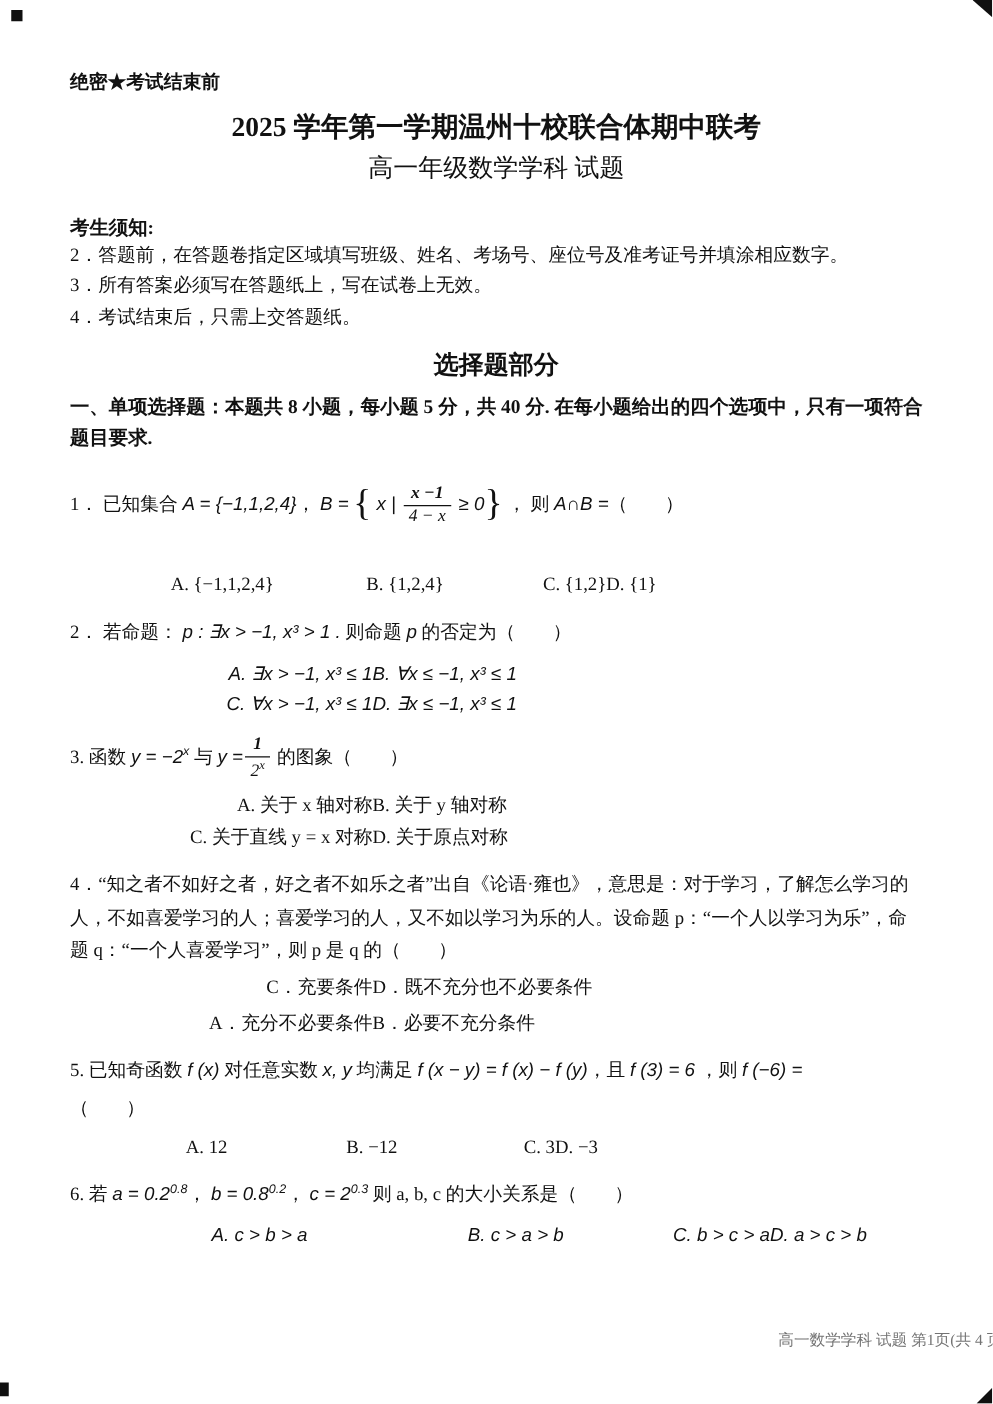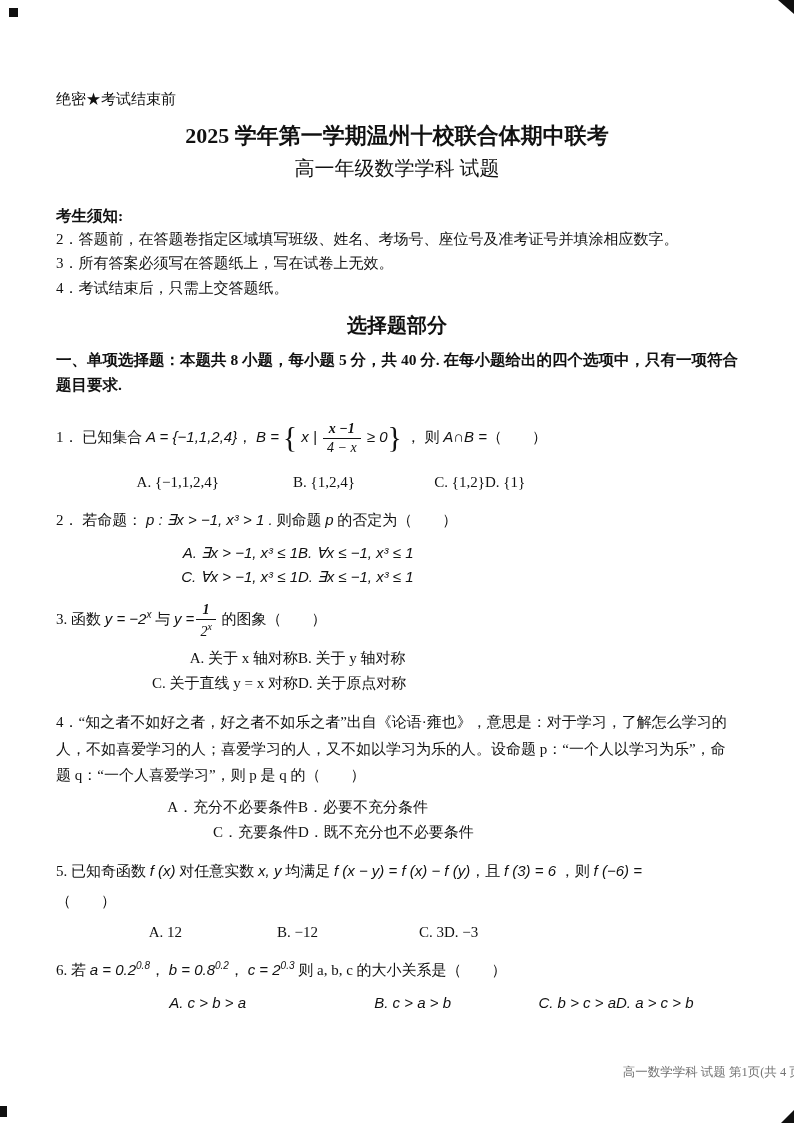--- a/index.html
+++ b/index.html
@@ -2,40 +2,40 @@
 <html><head>
 <meta charset="utf-8">
 <style>
   html,body{margin:0;padding:0;background:#ffffff;}
   body{
     width:794px;height:1123px;
     font-family:"Liberation Serif","DejaVu Serif",serif;
     color:#111;font-size:15px;position:relative;overflow:hidden;
   }
   .page{box-sizing:border-box;width:794px;height:1123px;padding:56px 56px 30px 56px;position:relative;}
-  .secrecy{font-weight:normal;font-size:15px;margin-top:34px;}
+  .secrecy{font-weight:bold;font-size:15px;}
   .title1{text-align:center;font-size:22px;font-weight:bold;margin:12px 0 2px 0;font-family:Liberation Serif, serif;}
   .title2{text-align:center;font-size:20px;font-weight:normal;margin:4px 0 0 0;}
   .notice-heading{font-weight:bold;margin-top:24px;font-size:15.5px;}
   .notice-item{line-height:1.62;font-size:15px;}
   .section-title{text-align:center;font-weight:bold;font-size:20px;margin-top:12px;}
   .instruction{font-weight:bold;margin-top:8px;line-height:1.62;font-size:15.5px;}
   .question{margin-top:16px;line-height:1.7;}
   .q4text{line-height:1.75;}
   .mi{font-style:italic;font-family:Liberation Sans, sans-serif;}
   sup{font-size:10px;font-style:italic;}
   .frac{display:inline-block;vertical-align:middle;text-align:center;line-height:1.15;font-style:italic;font-size:14px;margin:0 2px;}
   .frac .num{display:block;border-bottom:1px solid #111;padding:0 4px 1px 4px;font-weight:bold;}
   .frac .den{display:block;padding:1px 4px 0 4px;}
   .bigb{font-size:30px;font-style:normal;vertical-align:middle;position:relative;top:-2px;font-weight:400;}
   .optrow{display:flex;margin-top:10px;align-items:baseline;text-align:right;}
   .optrow.sub{margin-top:6px;}
   .opts4 .opt1{width:163px;}
   .opts4 .opt2{width:136px;}
-  .opts4 .opt3{width:130px;}
+  .opts4 .opt3{width:130px;margin-top:20px;}
   .opts4q5 .opt1{width:126px;}
   .opts4q5 .opt2{width:136px;}
   .opts4q5 .opt3{width:126px;}
   .opts4q6 .opt1{width:190px;}
   .opts4q6 .opt2{width:205px;}
   .opts4q6 .opt3{width:165px;}
   .opts2 .colA{width:242px;}
   .blank-line{margin-top:4px;}
   .footer{position:absolute;left:0;bottom:42px;width:100%;text-align:right;font-size:12.5px;color:#737373;padding-left:12px;}
   .corner{position:absolute;background:#101010;}
@@ -98,27 +98,27 @@
   <div class="optrow opts2">
     <span class="colA">A. 关于 x 轴对称</span>
     <span>B. 关于 y 轴对称</span>
   </div>
   <div class="optrow opts2 sub">
     <span class="colA">C. 关于直线 y = x 对称</span>
     <span>D. 关于原点对称</span>
   </div>
 
   <div class="question q4text">4．“知之者不如好之者，好之者不如乐之者”出自《论语·雍也》，意思是：对于学习，了解怎么学习的人，不如喜爱学习的人；喜爱学习的人，又不如以学习为乐的人。设命题 p：“一个人以学习为乐”，命题 q：“一个人喜爱学习”，则 p 是 q 的（　　）</div>
+  <div class="optrow opts2 sub">
+    <span class="colA">C．充要条件</span>
+    <span>D．既不充分也不必要条件</span>
+  </div>
   <div class="optrow opts2">
     <span class="colA">A．充分不必要条件</span>
     <span>B．必要不充分条件</span>
-  </div>
-  <div class="optrow opts2 sub">
-    <span class="colA">C．充要条件</span>
-    <span>D．既不充分也不必要条件</span>
   </div>
 
   <div class="question">
     <span>5. 已知奇函数 </span><span class="mi">f (x)</span><span> 对任意实数 </span><span class="mi">x, y</span><span> 均满足 </span><span class="mi">f (x − y) = f (x) − f (y)</span><span>，且 </span><span class="mi">f (3) = 6</span><span> ，则 </span><span class="mi">f (−6) =</span>
     <div class="blank-line">（　　）</div>
   </div>
   <div class="optrow opts4q5">
     <span class="opt1">A. 12</span>
     <span class="opt2">B. −12</span>
     <span class="opt3">C. 3</span>

